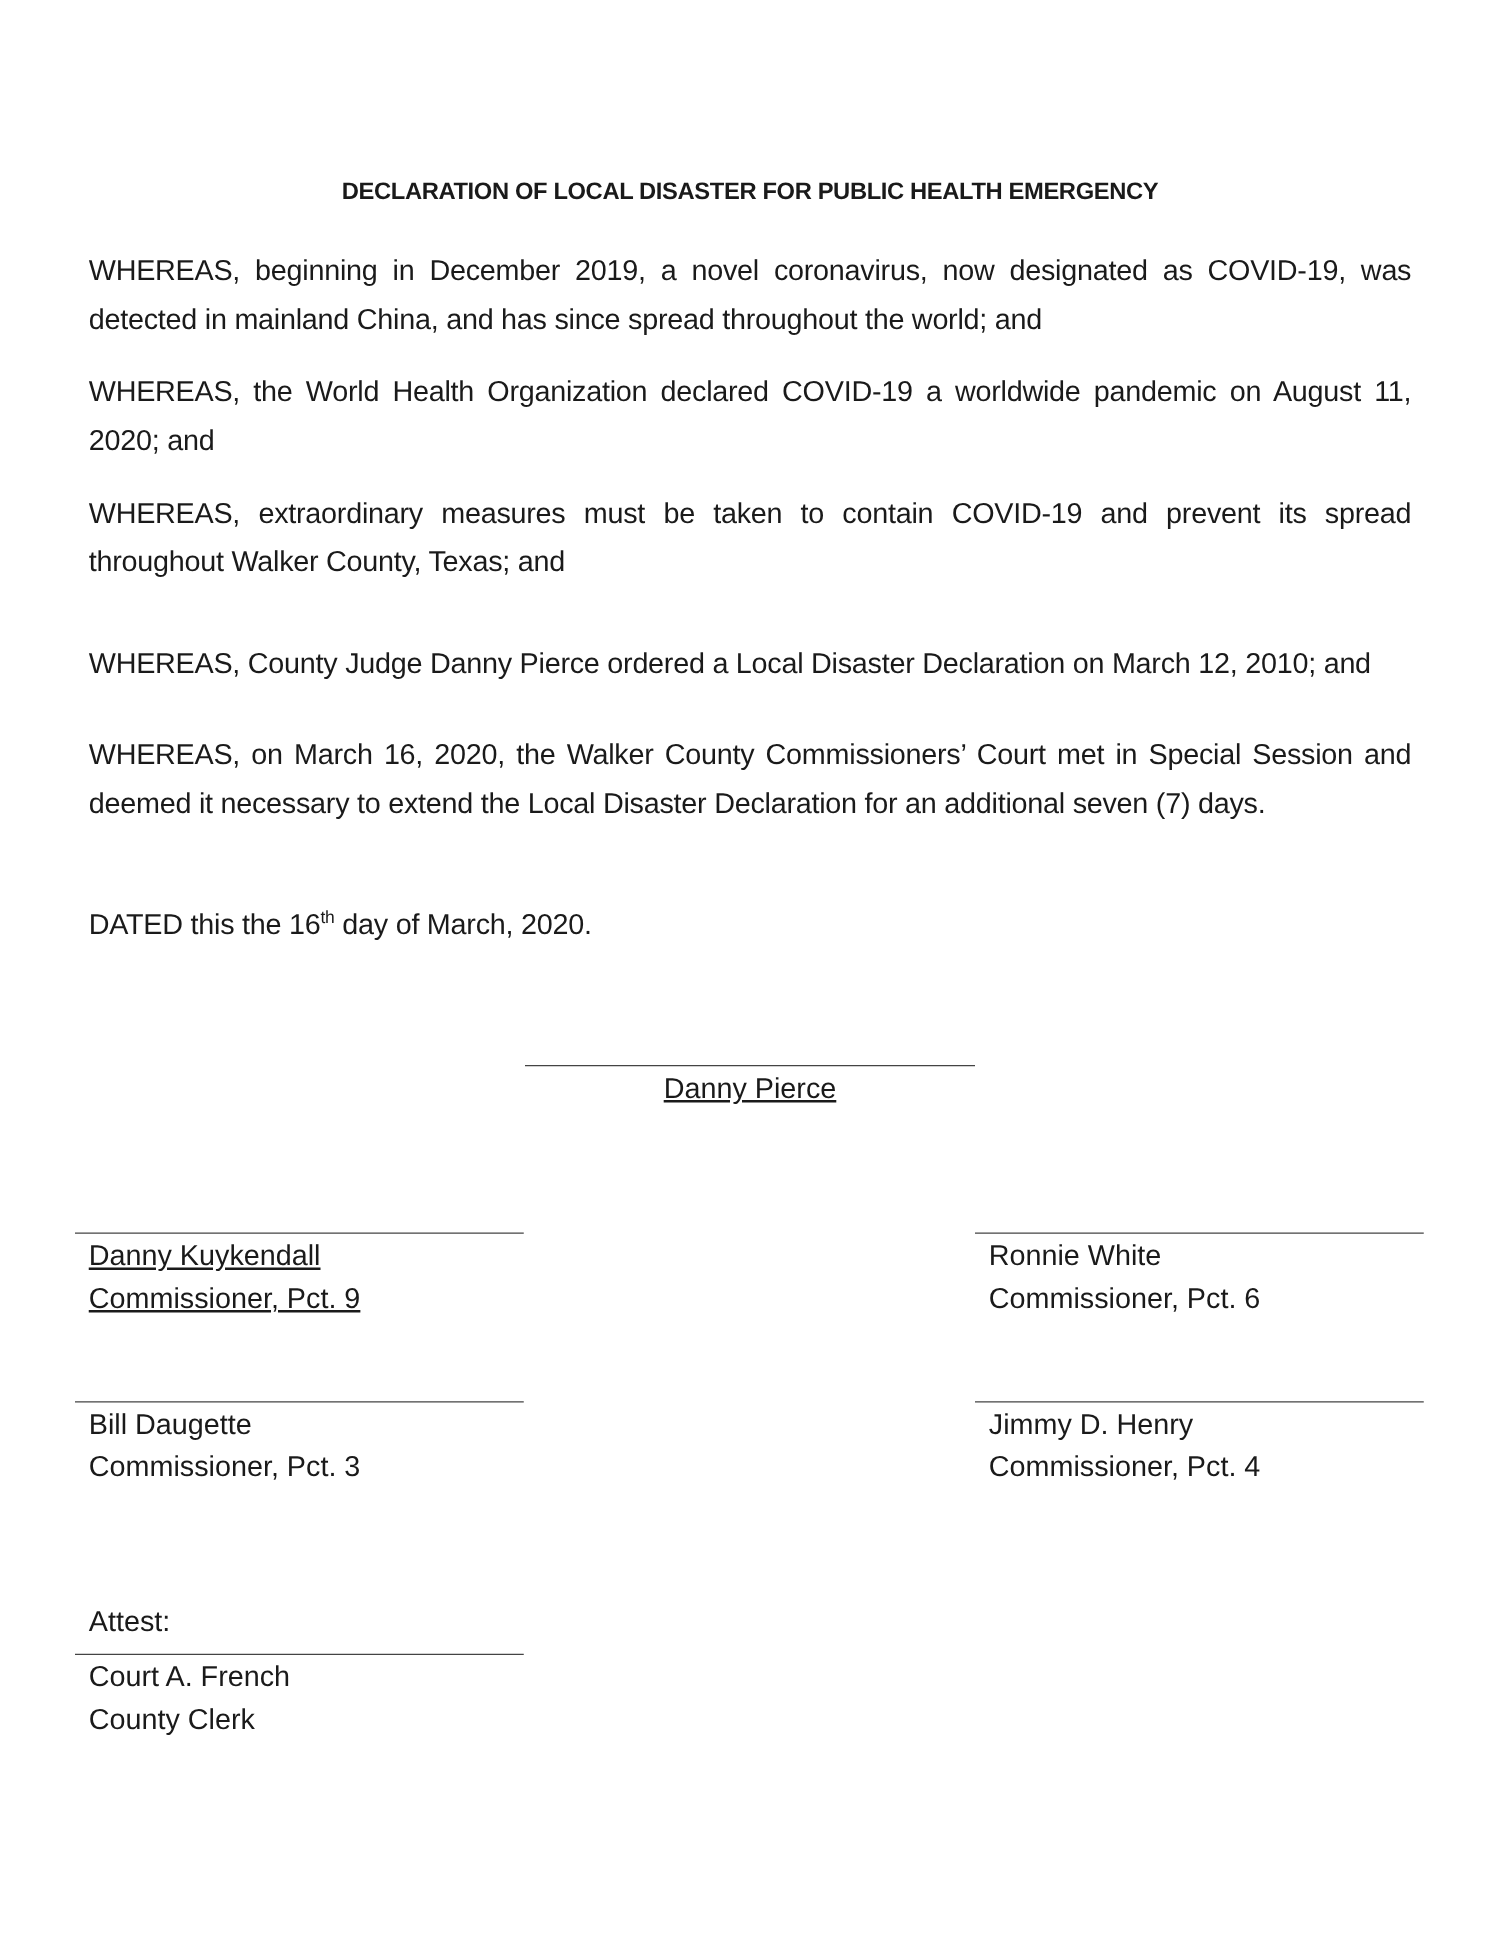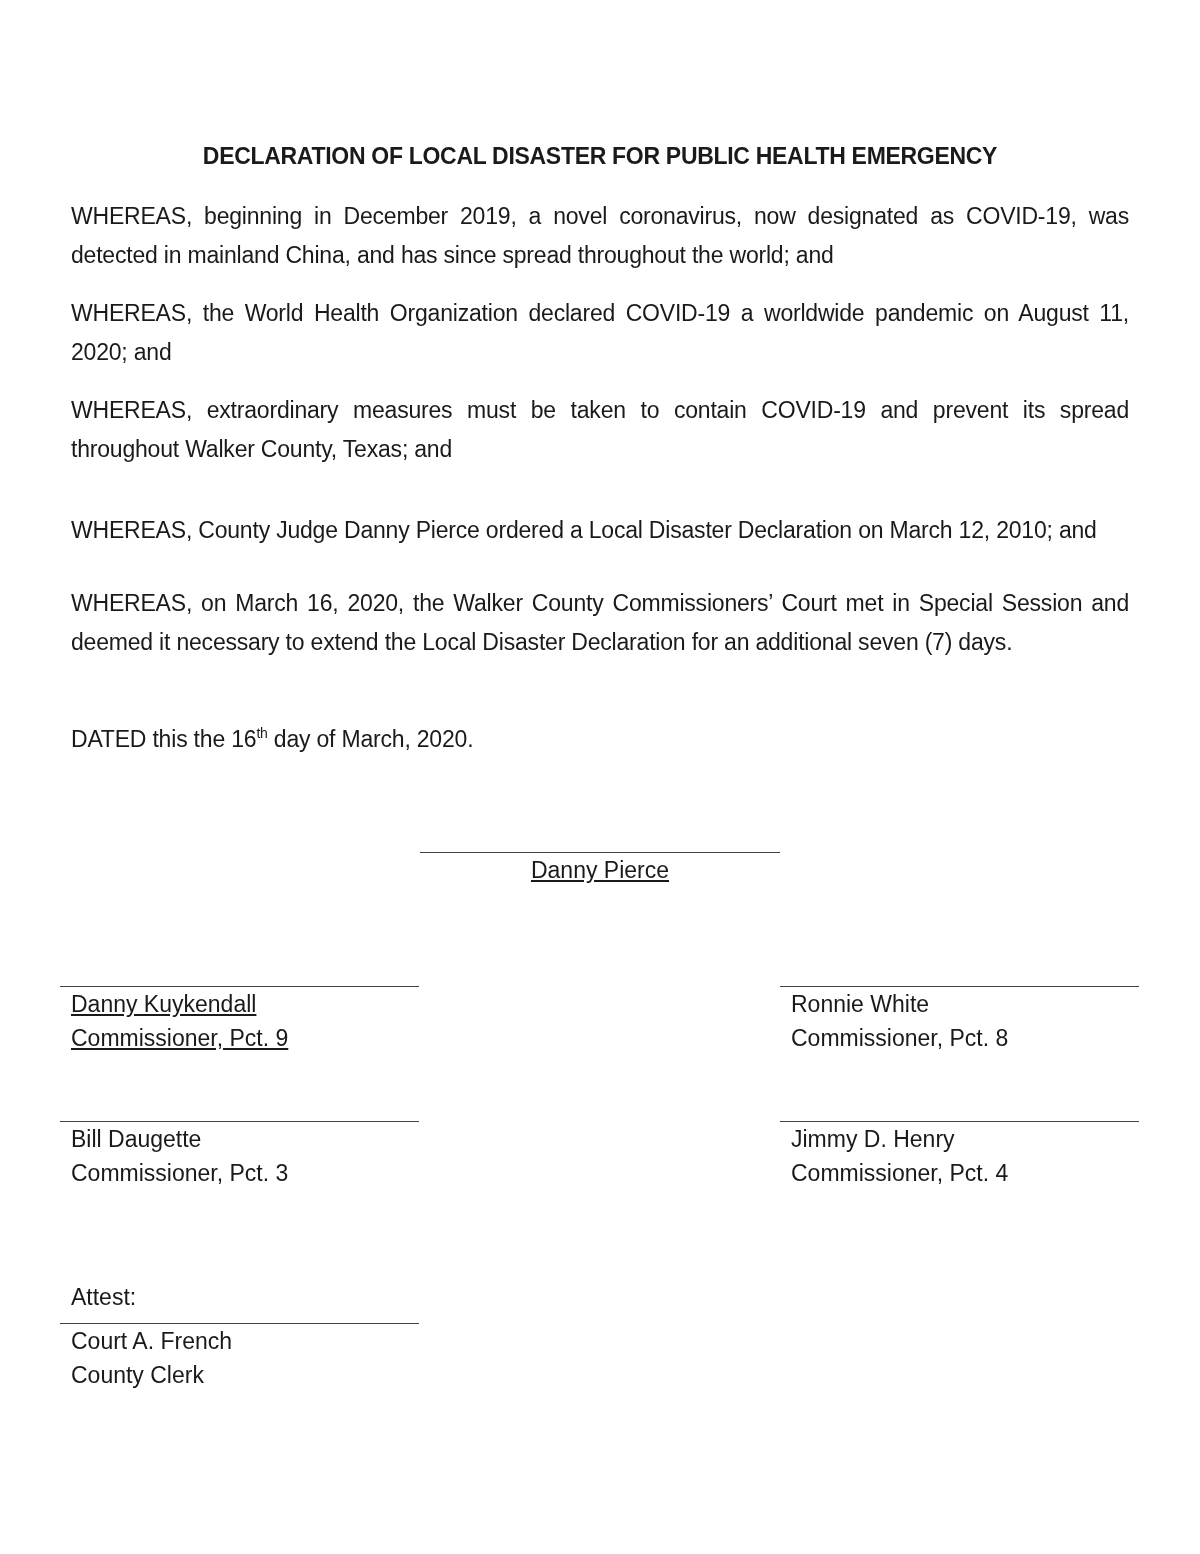--- a/index.html
+++ b/index.html
@@ -3,21 +3,21 @@
   <meta charset="utf-8">
   <style>
     html, body { margin: 0; padding: 0; background: #ffffff; }
     body {
       width: 1200px; height: 1554px; position: relative; overflow: hidden;
       font-family: "Liberation Sans", "DejaVu Sans", sans-serif;
       color: #1a1a1a;
     }
     .title {
       position: absolute; left: 0; width: 1200px; top: 143px;
-      text-align: center; font-weight: bold; font-size: 23px;
+      text-align: center; font-weight: bold; font-size: 19px;
       letter-spacing: -0.3px;
     }
     .para {
       position: absolute; left: 71px; width: 1058px;
       font-size: 23px; line-height: 38.5px; text-align: justify;
       text-align-last: left; letter-spacing: -0.2px;
     }
     .para sup { font-size: 14px; line-height: 0; vertical-align: super; }
     .sigline {
       position: absolute; height: 0; border-top: 1.5px solid #444;
@@ -48,21 +48,21 @@
 
   <div class="sigline" style="left:60px; width:359px; top:986px;"></div>
   <div class="sigtext" style="left:71px; top:987px;text-decoration:underline;">
     <div>Danny Kuykendall</div>
     <div>Commissioner, Pct. 9</div>
   </div>
 
   <div class="sigline" style="left:780px; width:359px; top:986px;"></div>
   <div class="sigtext" style="left:791px; top:987px;">
     <div>Ronnie White</div>
-    <div>Commissioner, Pct. 8</div>
+    <div>Commissioner, Pct. 6</div>
   </div>
 
   <div class="sigline" style="left:60px; width:359px; top:1121px;"></div>
   <div class="sigtext" style="left:71px; top:1122px;">
     <div>Bill Daugette</div>
     <div>Commissioner, Pct. 3</div>
   </div>
 
   <div class="sigline" style="left:780px; width:359px; top:1121px;"></div>
   <div class="sigtext" style="left:791px; top:1122px;">

